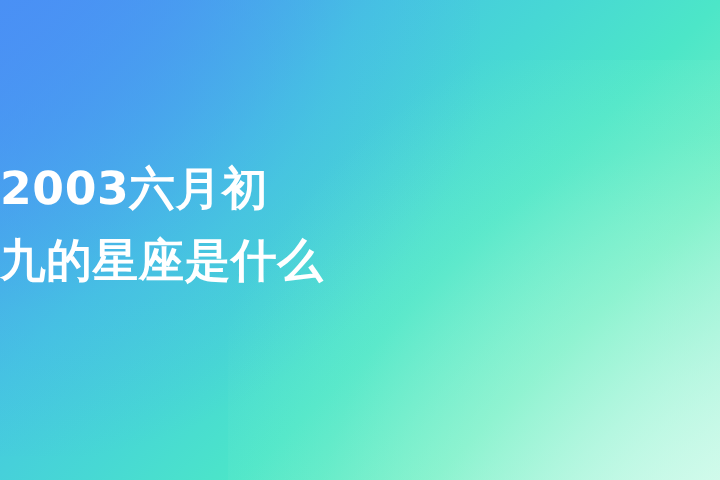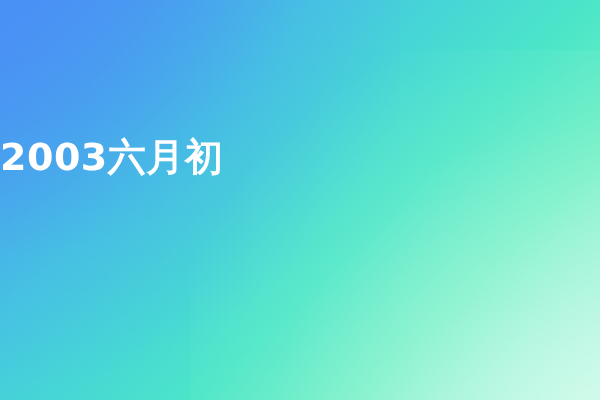--- a/index.html
+++ b/index.html
@@ -92,15 +92,16 @@
     white-space: nowrap;
   }
 </style>
 </head>
 <body>
 
 <div class="poster">
   <div class="headline-block">
     <div class="headline-inner">
       <span class="headline-line">2003六月初</span>
+      <span class="headline-line">九的星座是什么</span>
     </div>
   </div>
 </div>
 
 </body></html>

